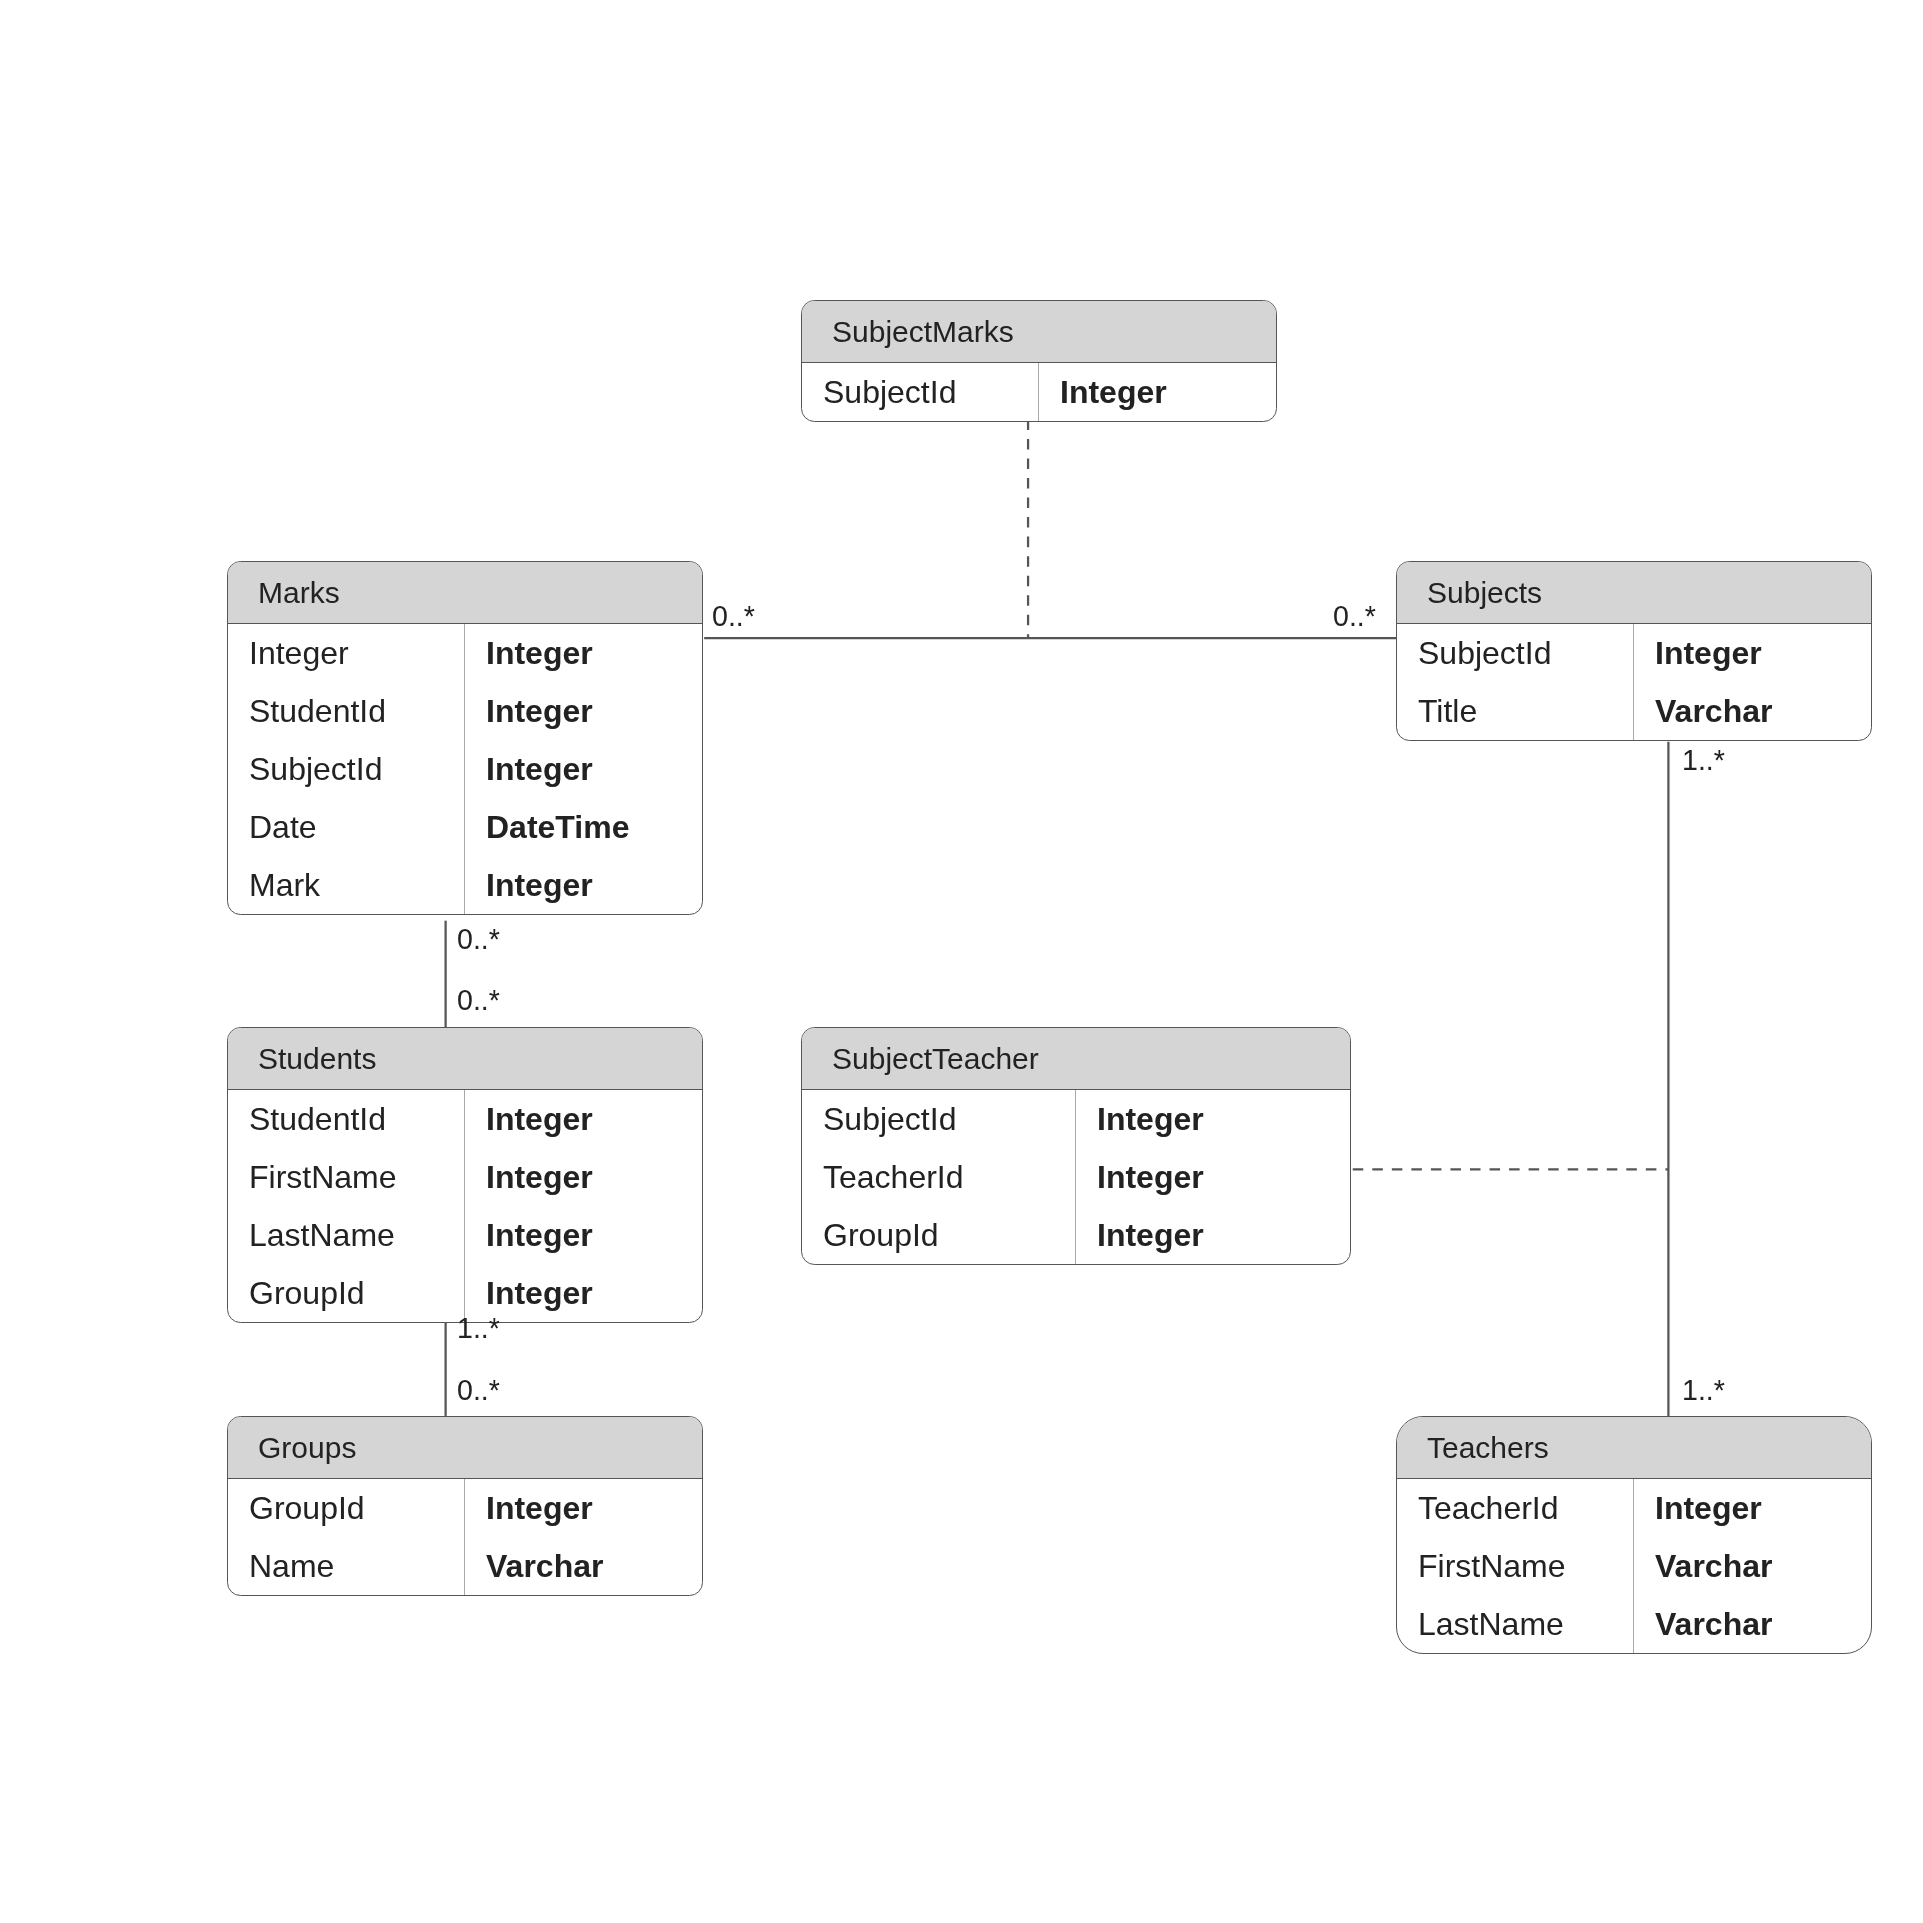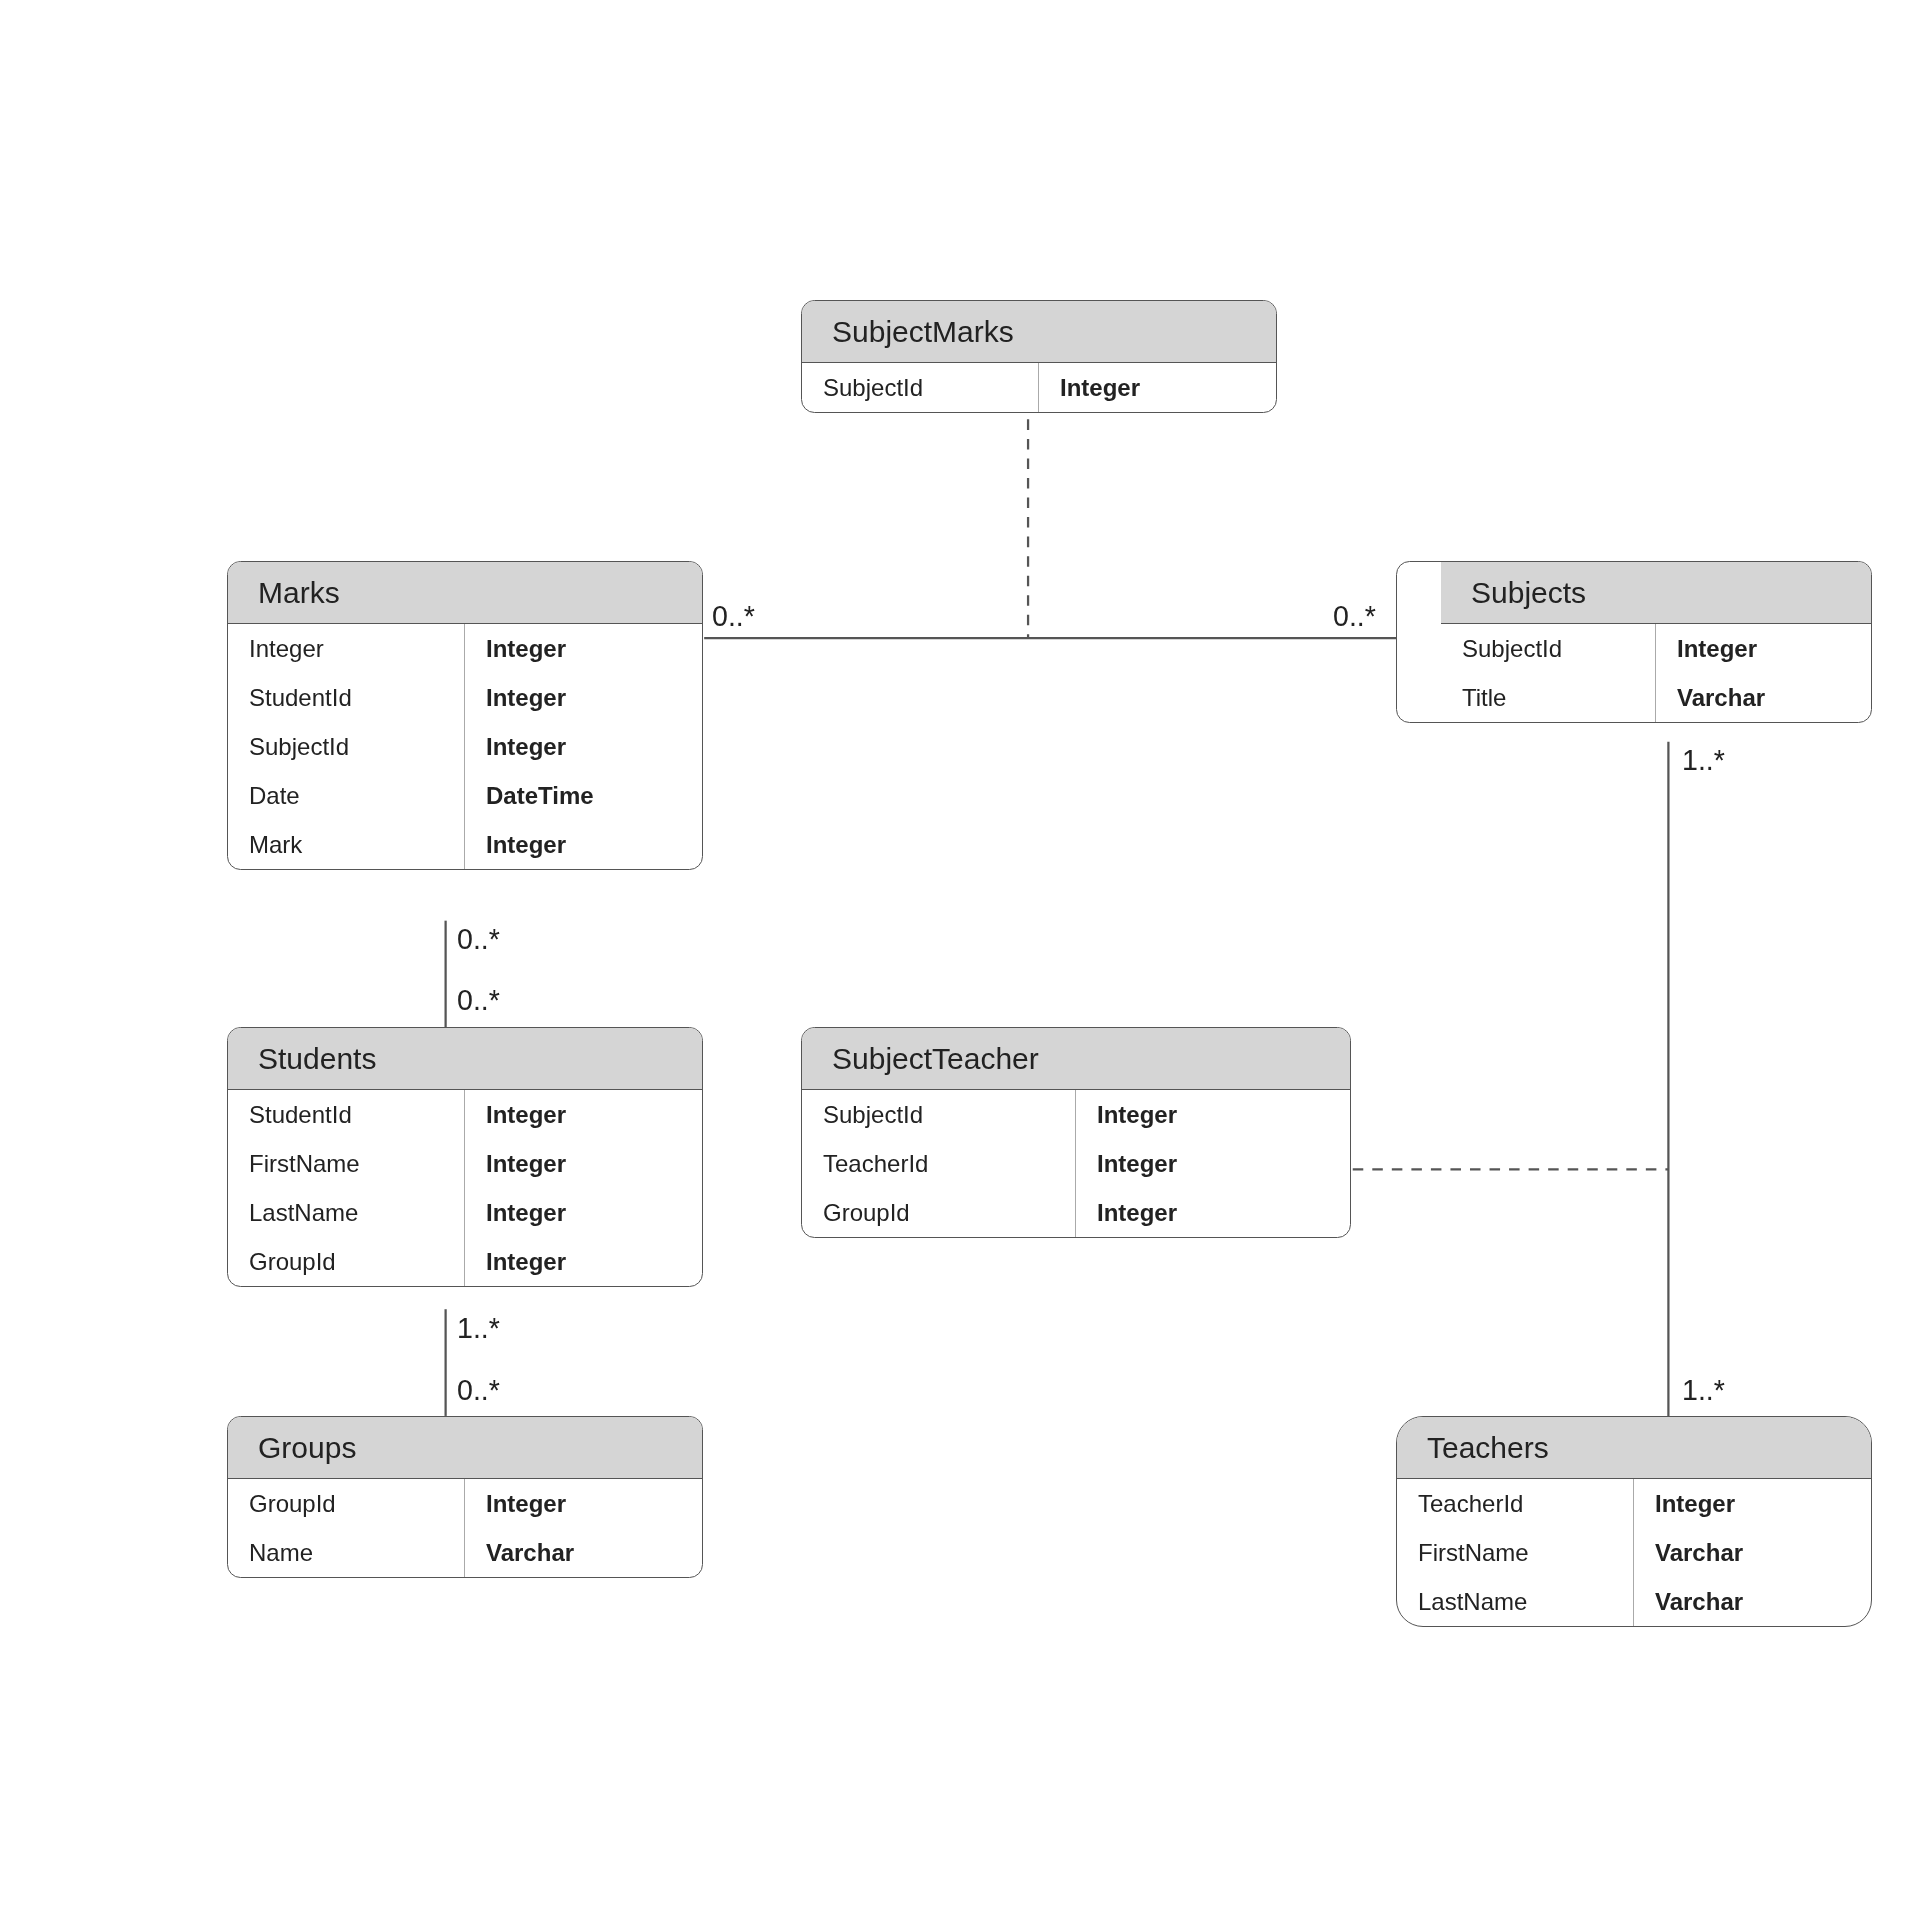--- a/index.html
+++ b/index.html
@@ -37,21 +37,21 @@
     border-bottom: 1.5px solid #555;
     font-size: 30px;
     padding: 13.5px 7.5px 13.5px 30px;
     font-weight: 400;
   }
   .entity .rows {
     display: grid;
     grid-template-columns: 1fr 1fr;
   }
   .entity .cell {
-    font-size: 24px;
+    font-size: 32px;
     padding: 10.5px 7.5px 10.5px 21px;
     border-right: 1.5px solid #aaa;
     white-space: nowrap;
   }
   .entity .cell.right {
     border-right: none;
     font-weight: bold;
   }
   .mlabel {
     position: absolute;
@@ -95,21 +95,21 @@
     <div class="cell right">Integer</div>
     <div class="cell">SubjectId</div>
     <div class="cell right">Integer</div>
     <div class="cell">Date</div>
     <div class="cell right">DateTime</div>
     <div class="cell">Mark</div>
     <div class="cell right">Integer</div>
   </div>
 </div>
 
-<div class="entity" style="left:1366px; top:561px; width:476px;padding-left:44px;">
+<div class="entity" style="left:1366px; top:561px; width:476px;">
   <div class="title">Subjects</div>
   <div class="rows">
     <div class="cell">SubjectId</div>
     <div class="cell right">Integer</div>
     <div class="cell">Title</div>
     <div class="cell right">Varchar</div>
   </div>
 </div>
 
 <div class="entity" style="left:197px; top:1027px; width:476px;">

